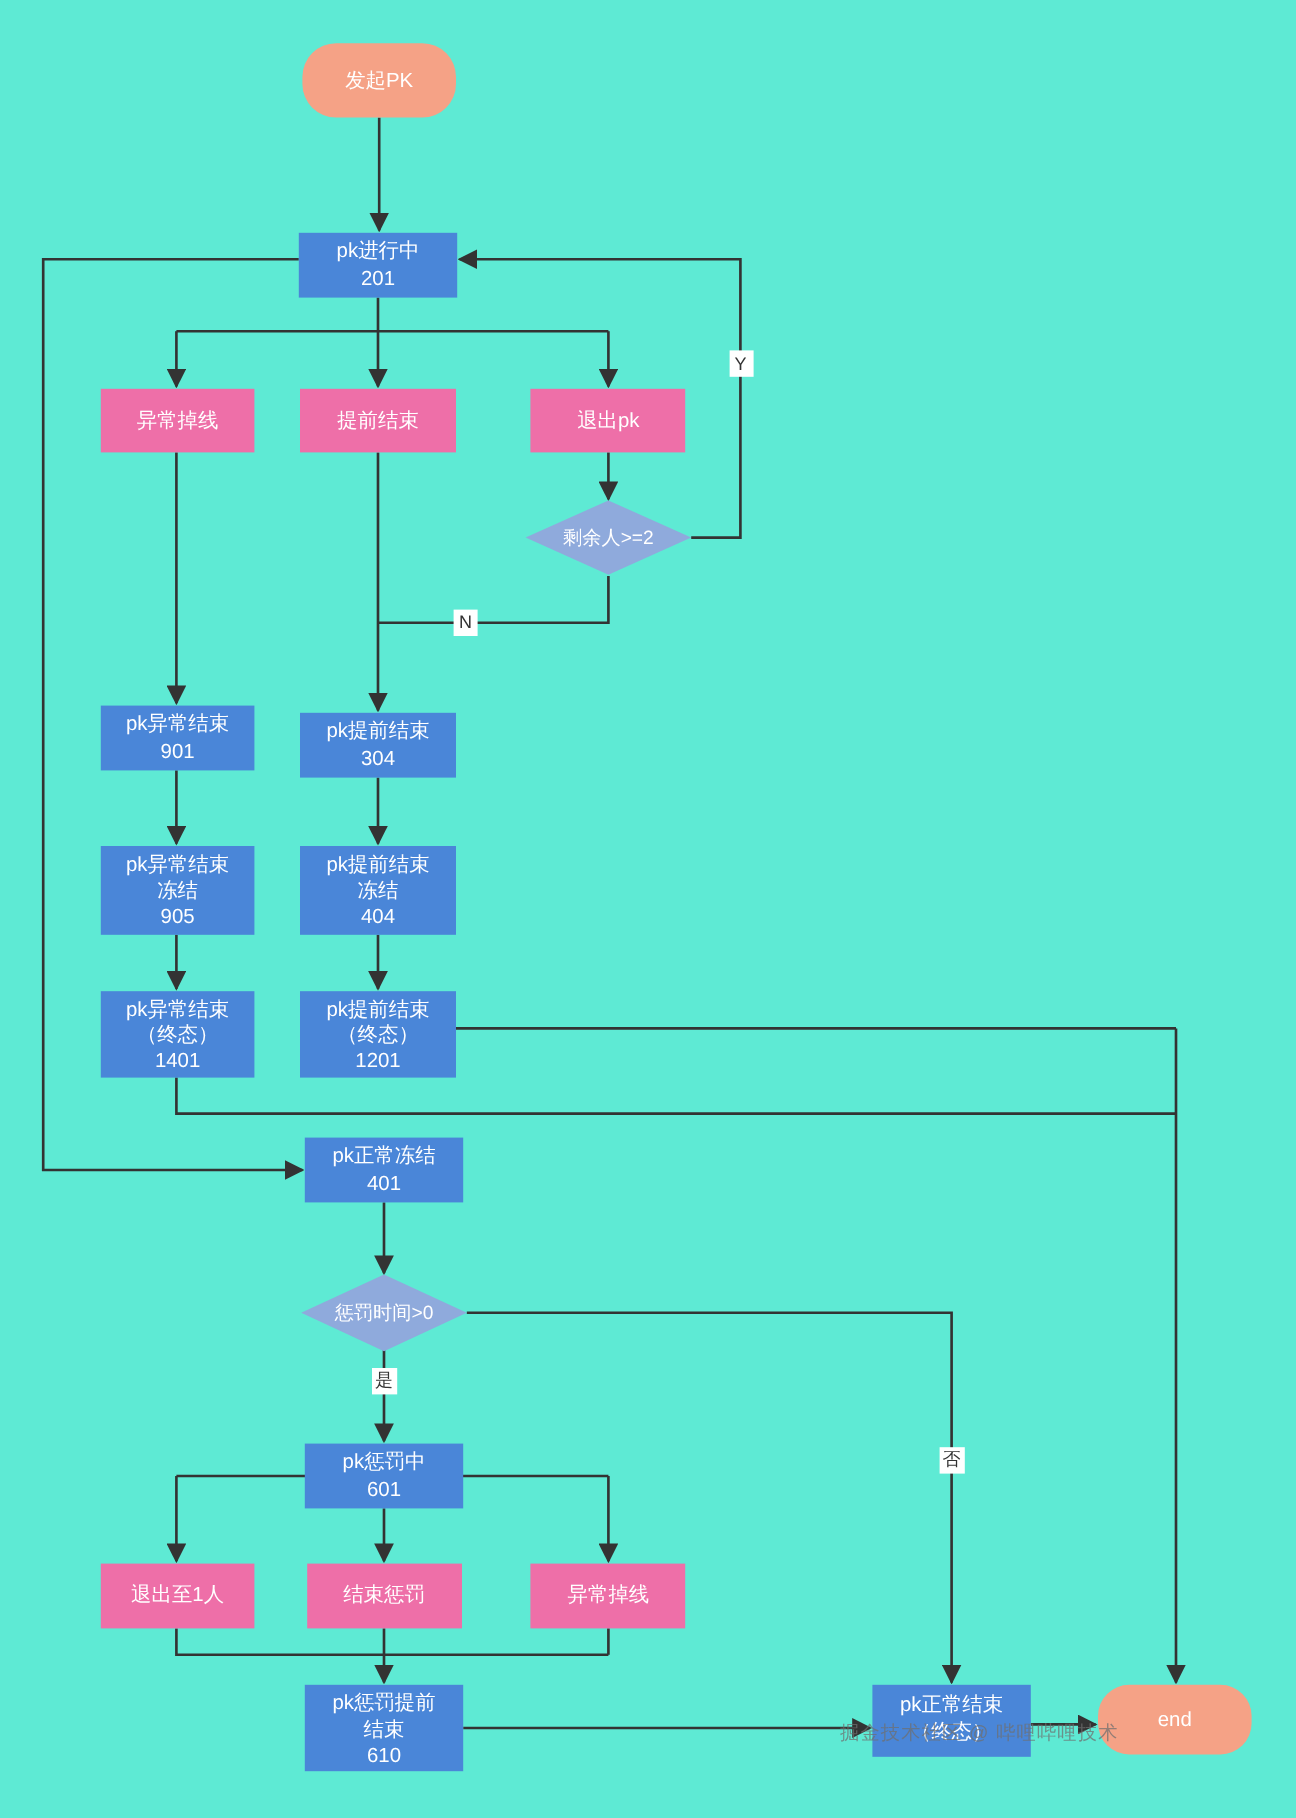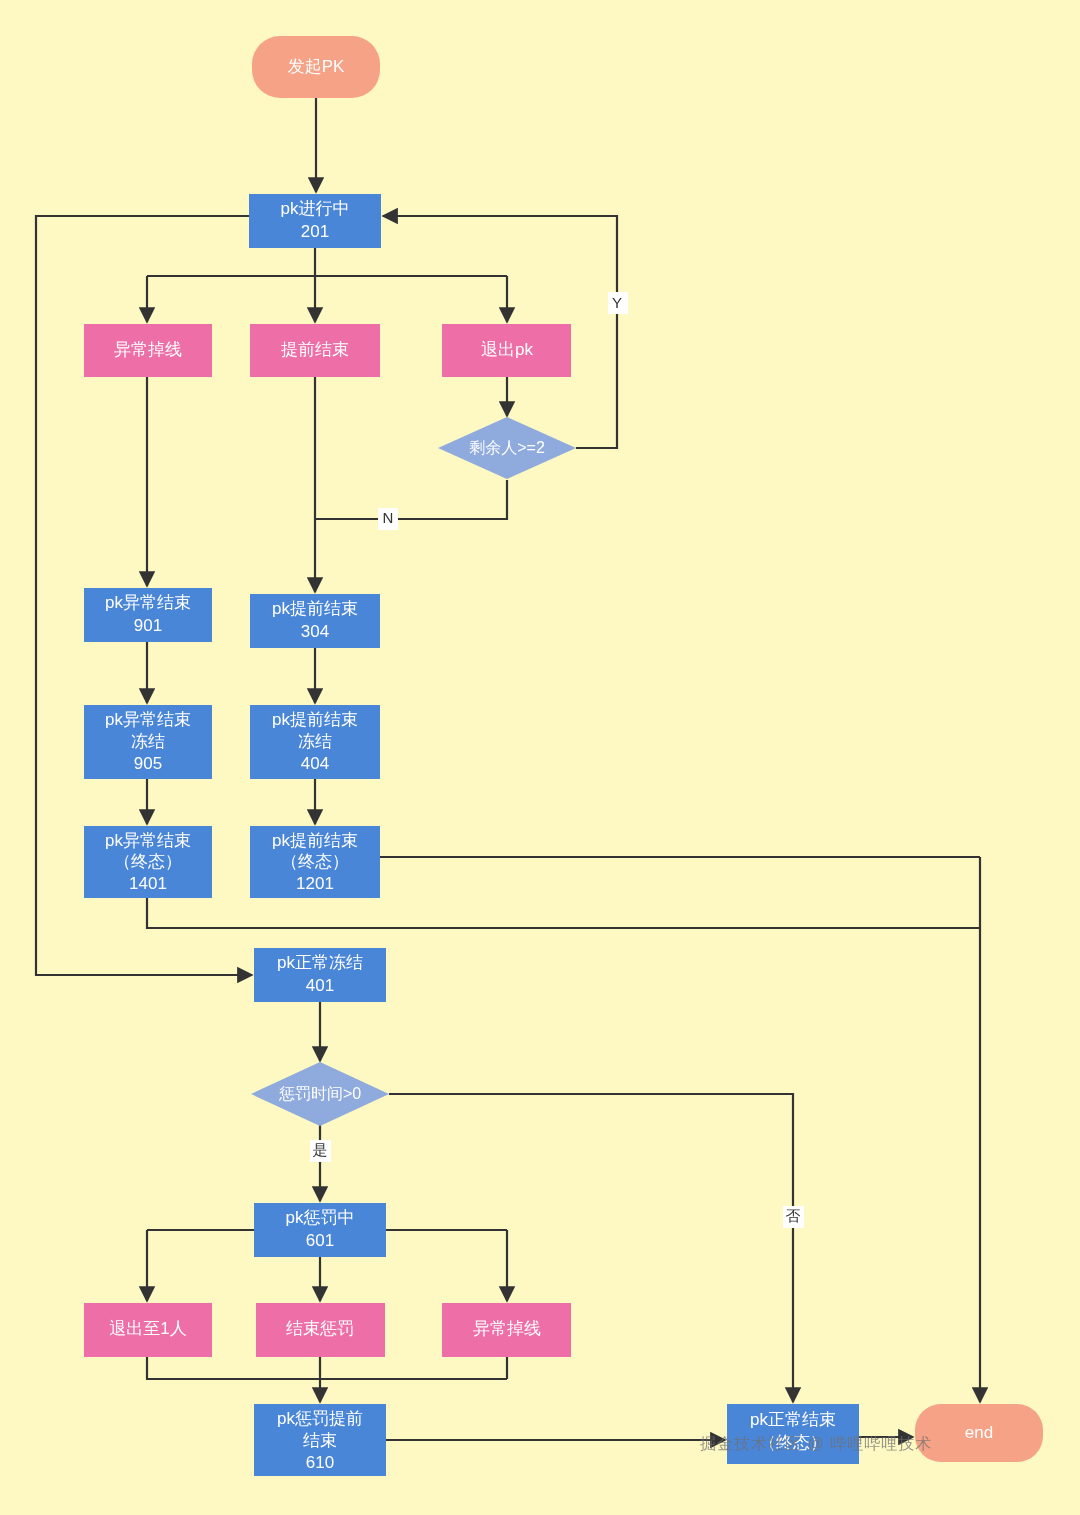--- a/index.html
+++ b/index.html
@@ -1,17 +1,17 @@
 <!DOCTYPE html>
 <html><head>
 <meta charset="utf-8">
 <style>
   html,body{margin:0;padding:0;background:#ffffff;}
   body{font-family:"Liberation Sans","DejaVu Sans",sans-serif;}
-  #stage{position:relative;width:1080px;height:1515px;background:#fef9c3;overflow:hidden;}
+  #stage{position:relative;width:1080px;height:1515px;background:#5eead4;overflow:hidden;}
   svg#flow{position:absolute;inset:0;width:1080px;height:1515px;display:block;}
   .node-label{fill:#ffffff;font-family:"Liberation Sans","DejaVu Sans",sans-serif;font-size:17px;dominant-baseline:middle;text-anchor:middle;}
   .node-label.sm{font-size:16px;}
   .edge-label{fill:#333333;font-family:"Liberation Sans","DejaVu Sans",sans-serif;font-size:15px;dominant-baseline:middle;text-anchor:middle;}
   .edge{fill:none;stroke:#333333;stroke-width:2.2;}
   .wm{position:absolute;left:700px;top:1434px;font-size:16px;color:#6f6f6f;opacity:.72;white-space:nowrap;letter-spacing:1px;font-family:"Liberation Sans","DejaVu Sans",sans-serif;}
 </style>
 </head>
 <body>
 

